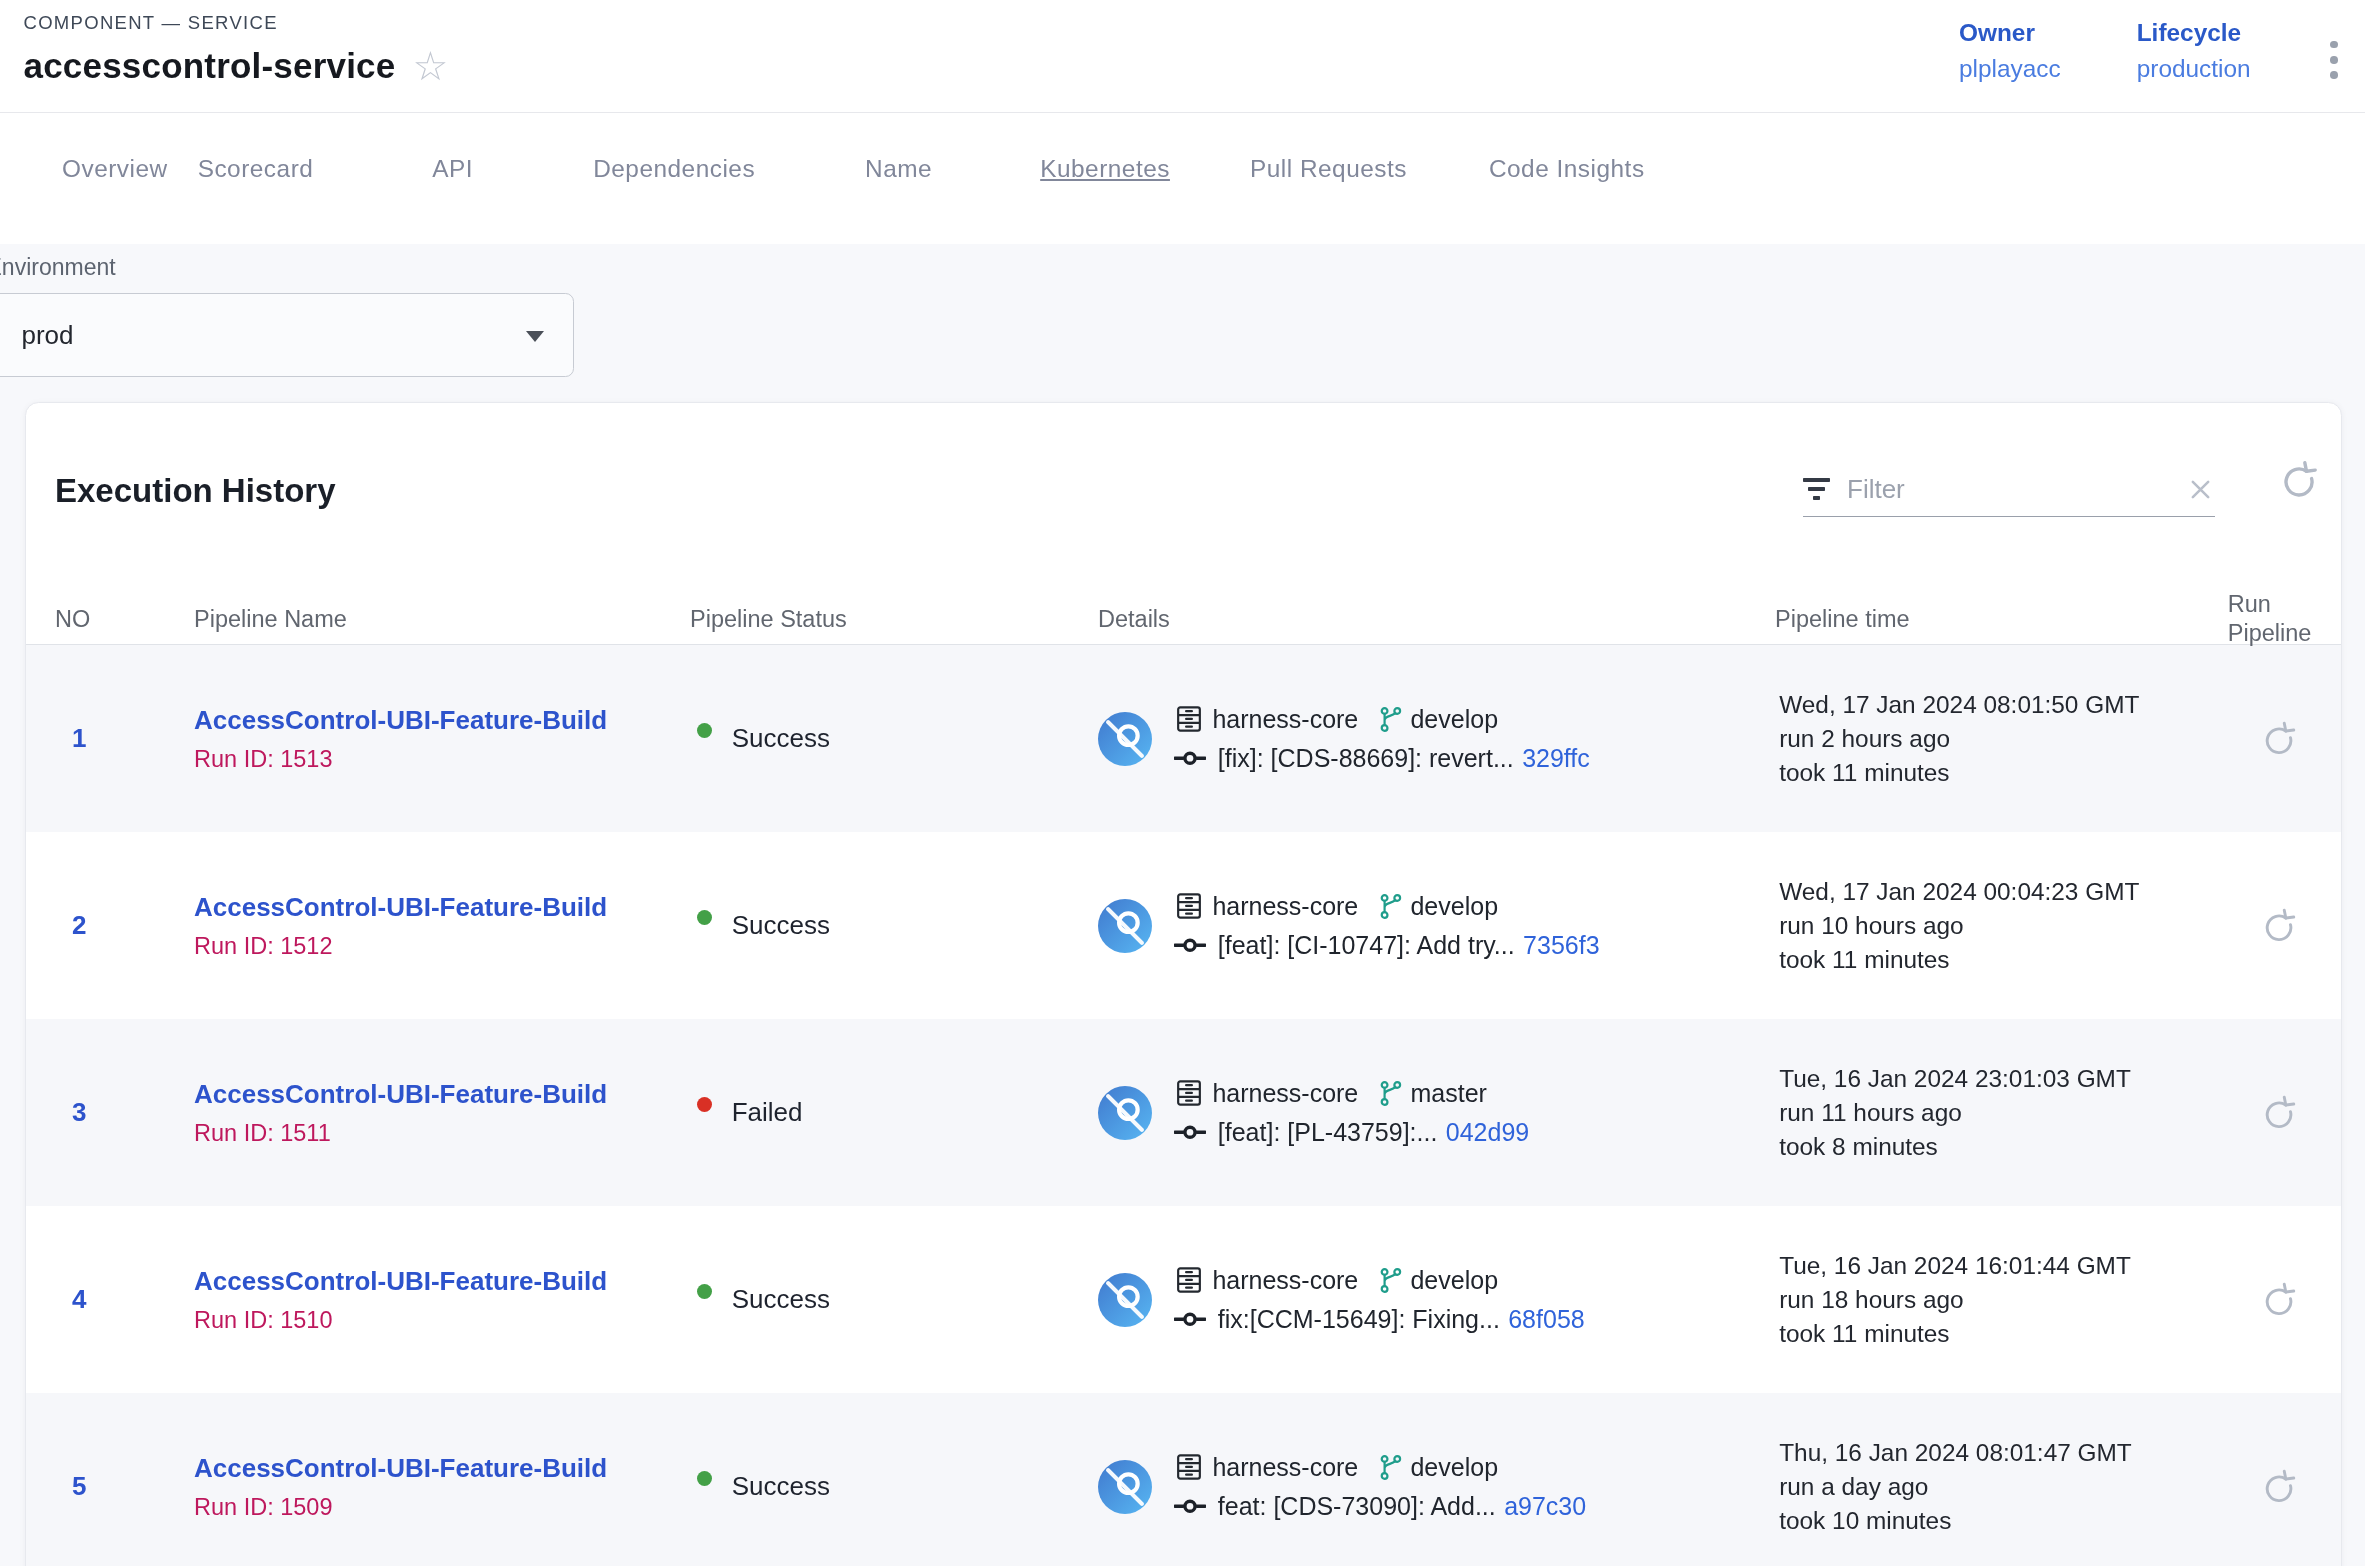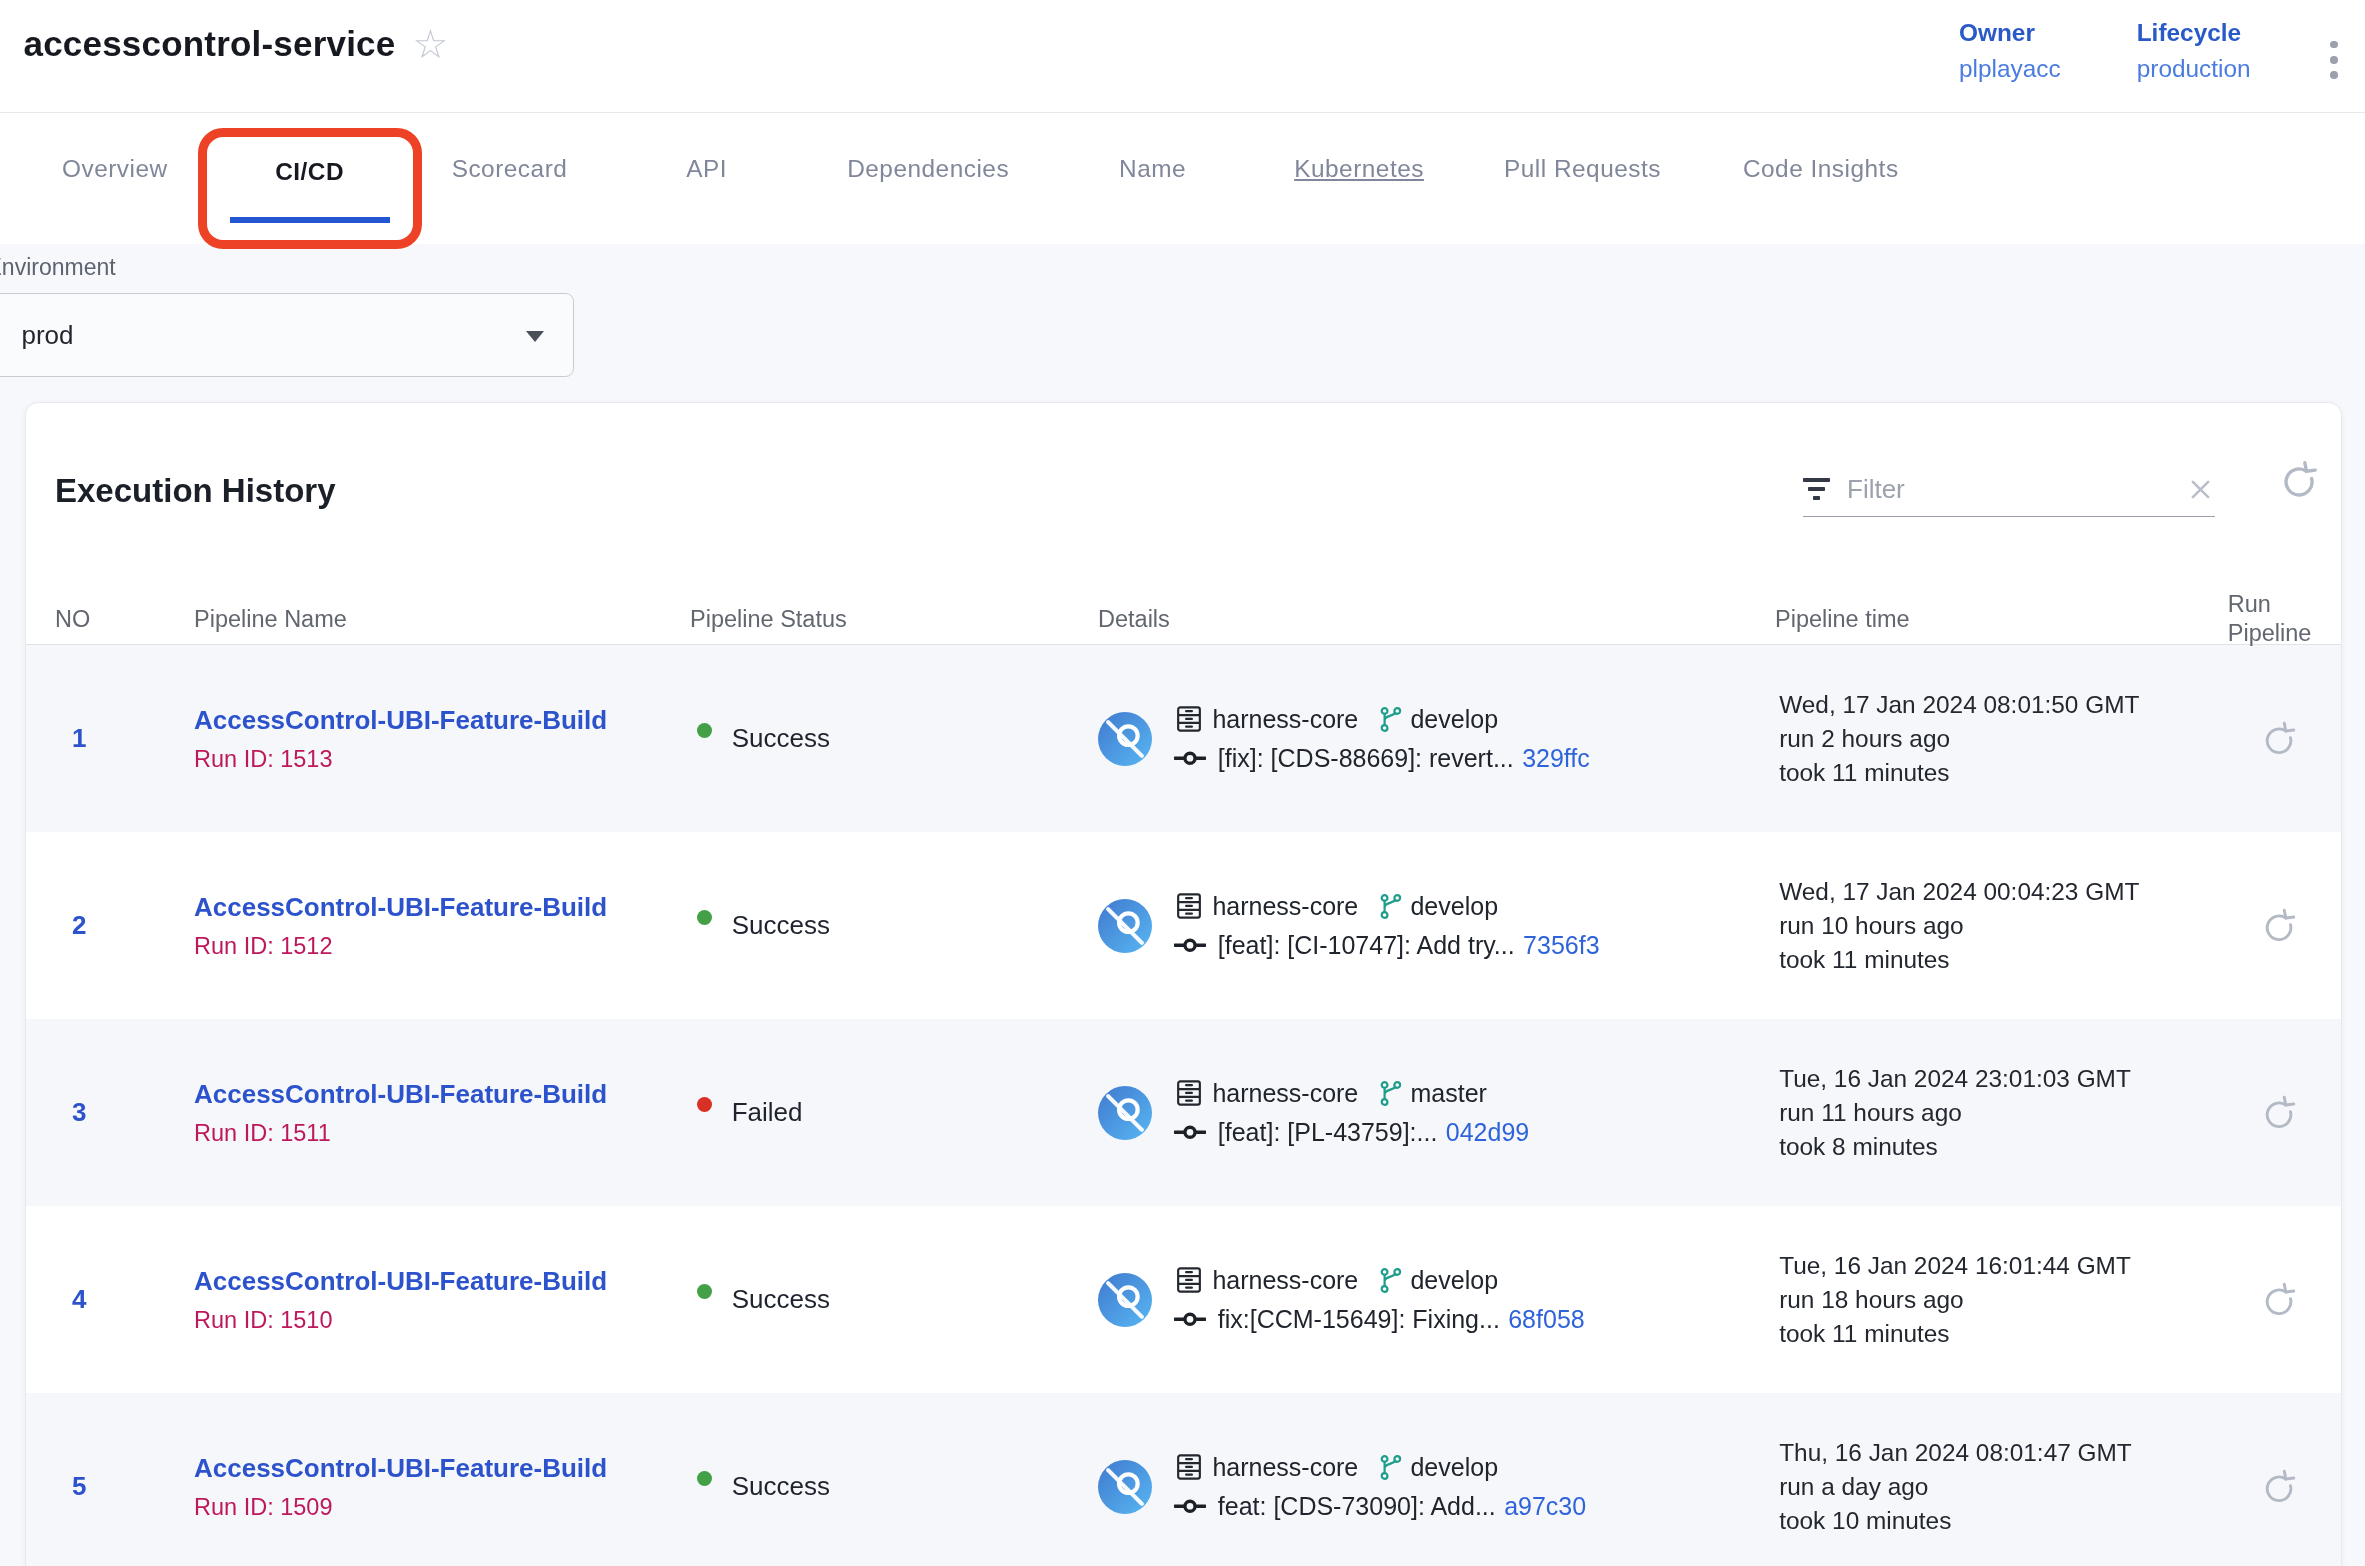--- a/index.html
+++ b/index.html
@@ -91,20 +91,21 @@
   .commit-hash { color:#2f63da; margin-left:8.4px; cursor:pointer; }
 
   .cell-time { font-size:24.4px; color:#23272f; line-height:34px; padding-left:4.2px; }
   .cell-run { display:flex; justify-content:center; }
   .row-refresh { width:40px; height:40px; cursor:pointer; }
 </style>
 </head>
 <body>
 
 <div class="app-header">
+  <div class="eyebrow">COMPONENT — SERVICE</div>
   <div class="title-row">
     <span class="page-title">accesscontrol-service</span>
     <span class="star">☆</span>
   </div>
   <div class="header-meta">
     <div class="meta-col">
       <div class="meta-label">Owner</div>
       <div class="meta-value">plplayacc</div>
     </div>
     <div class="meta-col">
@@ -114,24 +115,20 @@
     <div class="kebab">
         <i></i>
         <i></i>
         <i></i>
       </div>
   </div>
 </div>
 
 <div class="tabbar">
   <div class="tab">Overview</div>
-  <div class="tabbox">
-    <div class="tab-active">CI/CD</div>
-    <div class="tab-underline"></div>
-  </div>
   <div class="tab t-score">Scorecard</div>
   <div class="tab t-api">API</div>
   <div class="tab t-dep">Dependencies</div>
   <div class="tab t-docs">Name</div>
   <div class="tab t-kub">Kubernetes</div>
   <div class="tab t-pr">Pull Requests</div>
   <div class="tab t-ci">Code Insights</div>
 </div>
 
 <div class="env-section">

